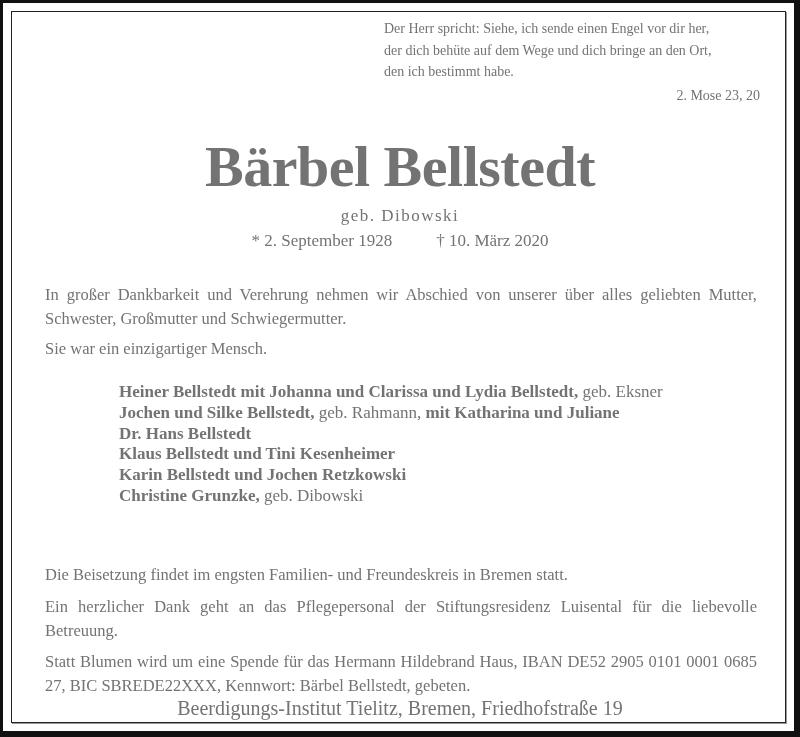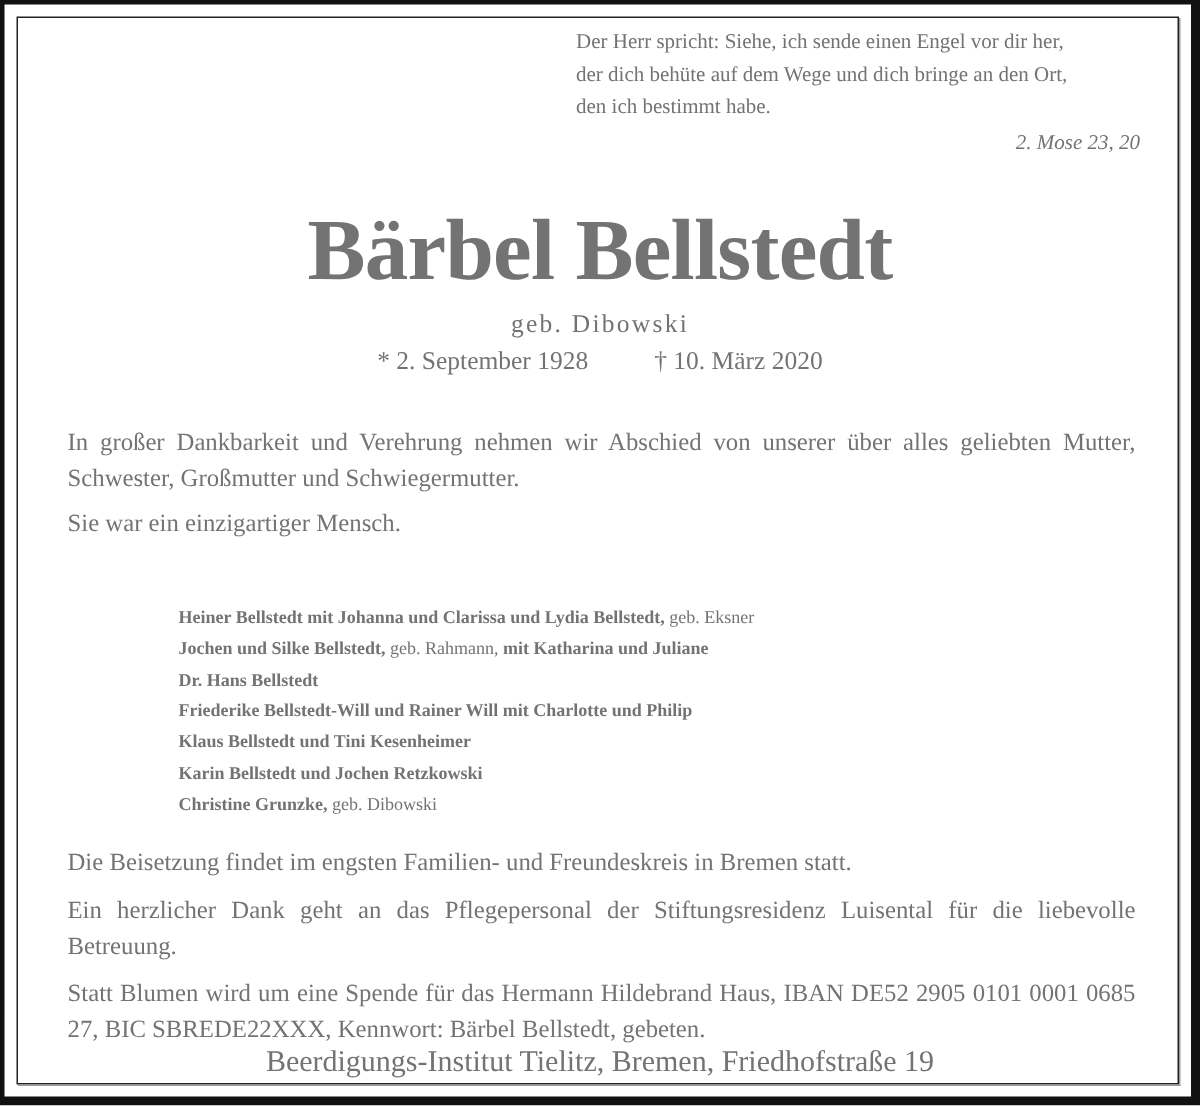--- a/index.html
+++ b/index.html
@@ -15,21 +15,21 @@
       position: absolute; left: 8px; top: 8px; right: 8px; bottom: 8px;
       box-sizing: border-box;
       border: 1.5px solid #222;
       box-shadow: 1px 1px 0 #9a9a9a;
     }
     .serif { font-family: "Liberation Serif", "DejaVu Serif", serif; color: #737373; }
     .motto {
       position: absolute; left: 384px; top: 18px; width: 376px;
       font-size: 14px; line-height: 21.5px;
     }
-    .motto .ref { text-align: right; margin-top: 2px; font-style: italic; }
+    .motto .ref { text-align: right; margin-top: 2px; }
     .name {
       position: absolute; left: 0; right: 0; top: 130px;
       text-align: center; font-weight: bold; font-size: 58px; line-height: 74px;
       letter-spacing: -0.5px;
     }
     .born-as {
       position: absolute; left: 0; right: 0; top: 205px;
       text-align: center; font-size: 17px; letter-spacing: 1.5px; line-height: 22px;
     }
     .dates {
@@ -38,22 +38,22 @@
     }
     .dates span { display: inline-block; }
     .dates .gap { width: 44px; }
     .para {
       position: absolute; left: 45px; width: 712px;
       font-size: 16.5px; line-height: 24px; text-align: justify;
     }
     .p1 { top: 283px; }
     .p2 { top: 337px; }
     .mourners {
-      position: absolute; left: 119px; top: 401px; width: 660px;
-      font-size: 12px; line-height: 20.8px;
+      position: absolute; left: 119px; top: 382px; width: 660px;
+      font-size: 17px; line-height: 20.8px;
     }
     .mourners .row { white-space: nowrap; }
     .mourners b { font-weight: bold; }
     .p3 { top: 563px; }
     .p4 { top: 595px; }
     .p5 { top: 650px; }
     .undertaker {
       position: absolute; left: 0; right: 0; top: 698px;
       text-align: center; font-size: 20px; line-height: 20px;
     }
@@ -78,21 +78,20 @@
   <span>* 2. September 1928</span><span class="gap"></span><span>† 10. März 2020</span>
 </div>
 
 <div class="para p1 serif">In großer Dankbarkeit und Verehrung nehmen wir Abschied von unserer über alles geliebten Mutter, Schwester, Großmutter und Schwiegermutter.</div>
 <div class="para p2 serif">Sie war ein einzigartiger Mensch.</div>
 
 <div class="mourners serif">
   <div class="row"><b>Heiner Bellstedt mit Johanna und Clarissa und Lydia Bellstedt,</b><span> geb. Eksner</span><b></b></div>
   <div class="row"><b>Jochen und Silke Bellstedt,</b><span> geb. Rahmann, </span><b>mit Katharina und Juliane</b></div>
   <div class="row"><b>Dr. Hans Bellstedt</b><span></span><b></b></div>
-  <div class="row"><b>Friederike Bellstedt-Will und Rainer Will mit Charlotte und Philip</b><span></span><b></b></div>
   <div class="row"><b>Klaus Bellstedt und Tini Kesenheimer</b><span></span><b></b></div>
   <div class="row"><b>Karin Bellstedt und Jochen Retzkowski</b><span></span><b></b></div>
   <div class="row"><b>Christine Grunzke,</b><span> geb. Dibowski</span><b></b></div>
 </div>
 
 <div class="para p3 serif">Die Beisetzung findet im engsten Familien- und Freundeskreis in Bremen statt.</div>
 <div class="para p4 serif">Ein herzlicher Dank geht an das Pflegepersonal der Stiftungsresidenz Luisental für die liebevolle Betreuung.</div>
 <div class="para p5 serif">Statt Blumen wird um eine Spende für das Hermann Hildebrand Haus, IBAN DE52 2905 0101 0001 0685 27, BIC SBREDE22XXX, Kennwort: Bärbel Bellstedt, gebeten.</div>
 
 <div class="undertaker serif">Beerdigungs-Institut Tielitz, Bremen, Friedhofstraße 19</div>

